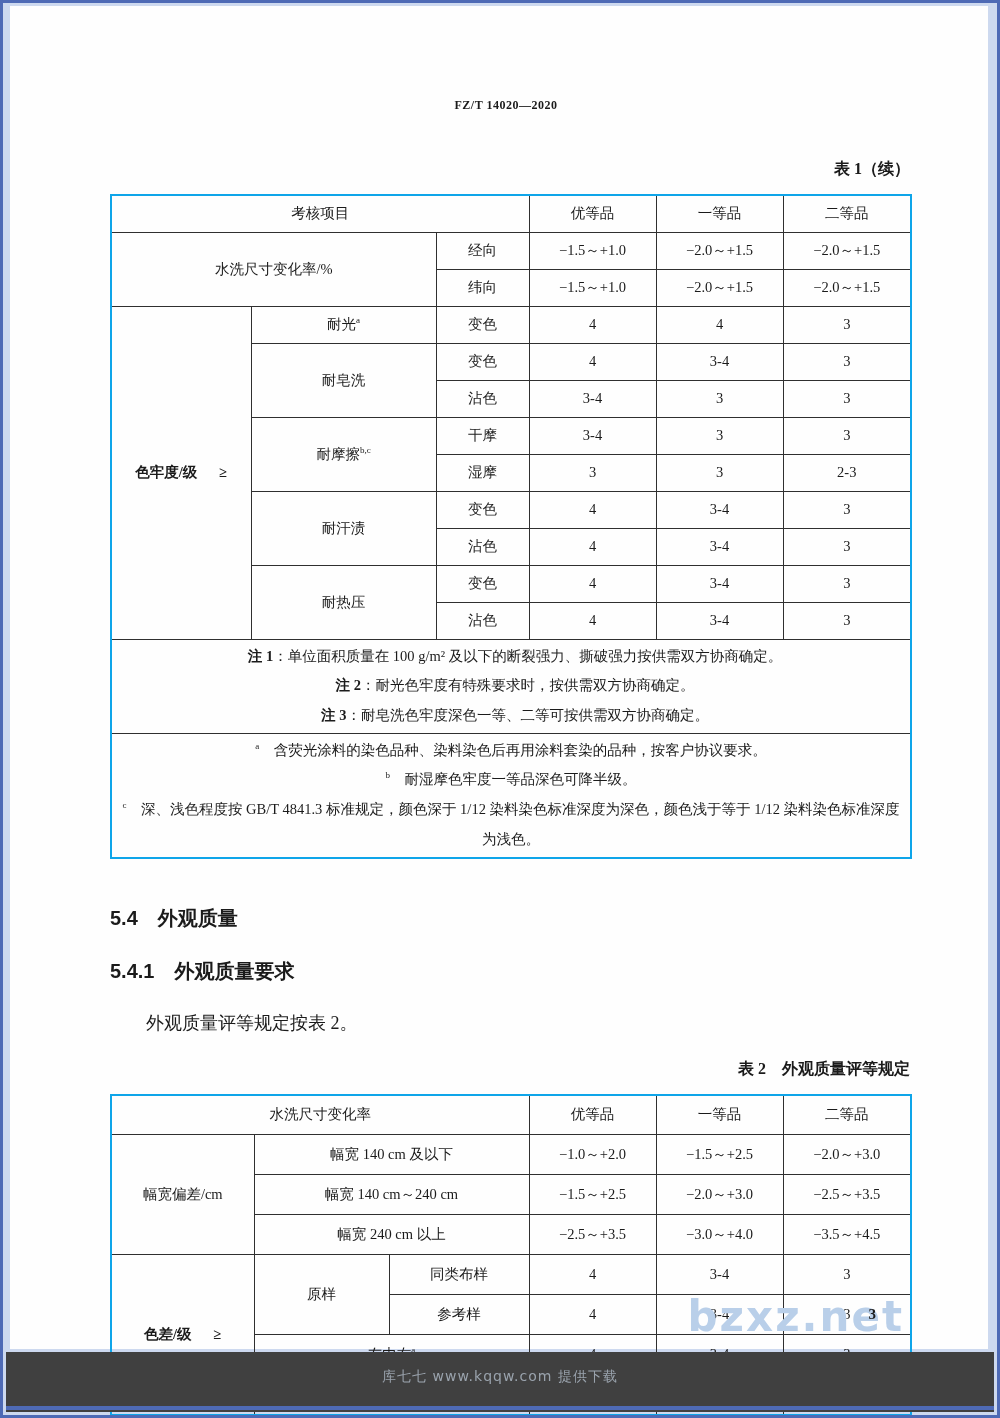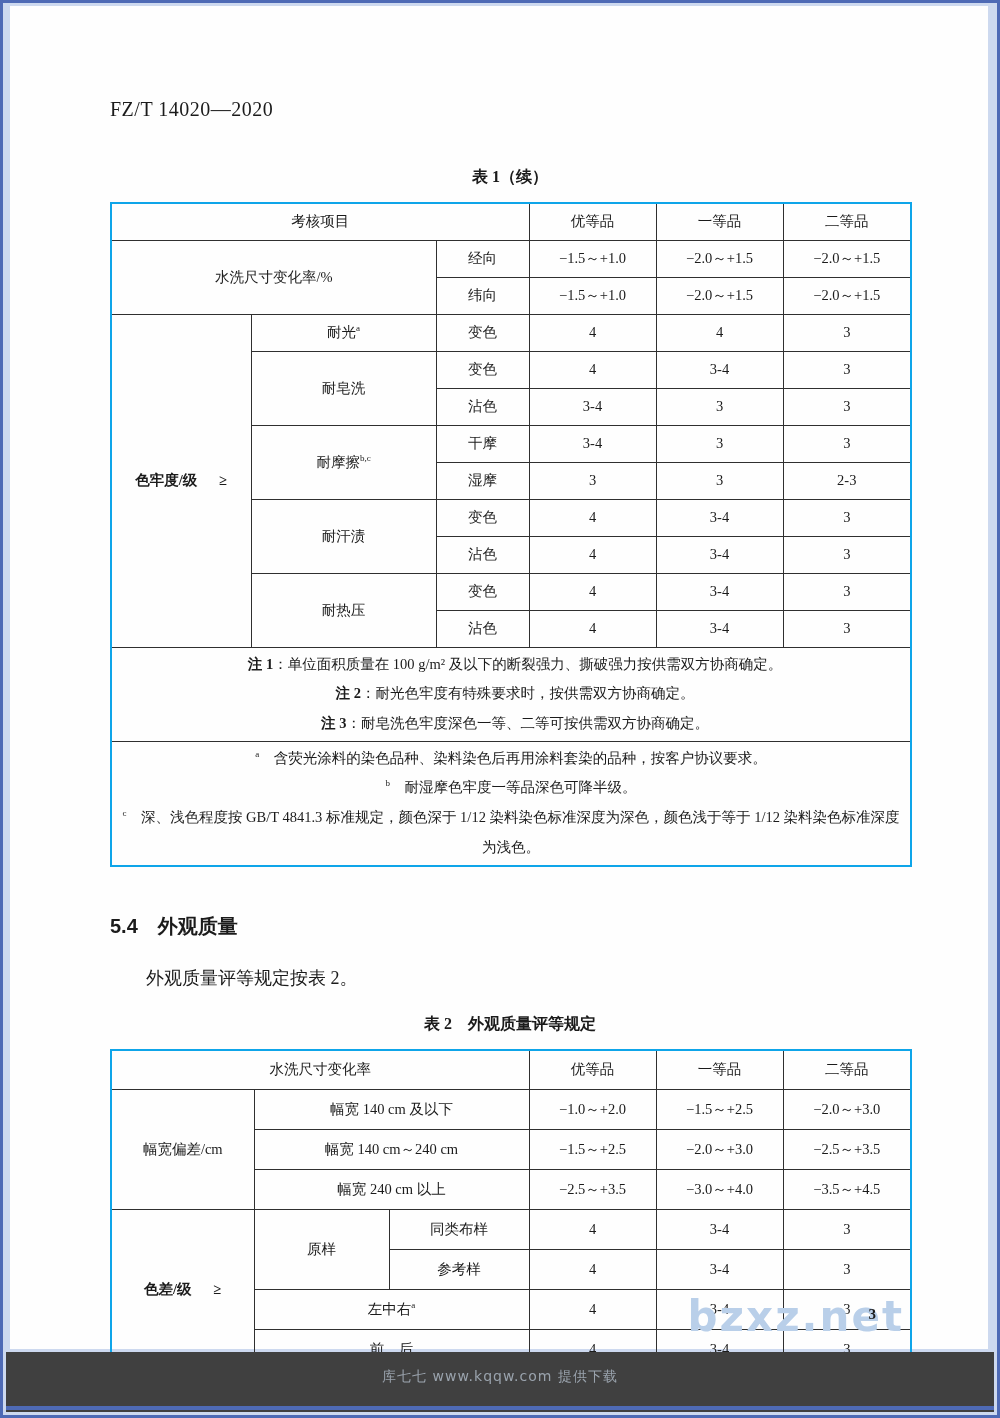--- a/index.html
+++ b/index.html
@@ -1,23 +1,23 @@
 <!DOCTYPE html>
 <html><head>
 <meta charset="utf-8">
 <style>
   * { margin:0; padding:0; box-sizing:border-box; }
   body { width:1000px; height:1418px; font-family:"Liberation Serif","DejaVu Serif",serif; color:#1b1b1b; }
   .scan { position:relative; width:1000px; height:1418px; background:#cdd9ef; border:3px solid #4e6ab5; overflow:hidden; }
   .page { position:absolute; top:3px; left:7px; right:9px; bottom:66px; background:#fefefe; }
   .content { width:800px; margin-left:100px; padding-top:92px; }
 
-  .doc-header { text-align:left; font-weight:normal; font-size:20px; letter-spacing:.5px; padding-right:8px; }
-
-  .caption { text-align:center; font-weight:bold; font-size:16px; margin-top:46px; margin-bottom:14px; }
+  .doc-header { text-align:center; font-weight:bold; font-size:12px; letter-spacing:.5px; padding-right:8px; }
+
+  .caption { text-align:right; font-weight:bold; font-size:16px; margin-top:46px; margin-bottom:14px; }
   .caption2 { margin-top:24px; }
 
   table.std { border-collapse:collapse; table-layout:fixed; width:800px; border:2px solid #0ea5e9; }
   table.std td, table.std th { border:1px solid #2f2f2f; text-align:center; vertical-align:middle;
     font-size:14.5px; height:37px; padding:2px 6px; font-weight:normal; }
   table.t2 td, table.t2 th { height:40px; }
   .hdr { font-weight:bold; font-size:15px; }
   .lbl { font-weight:bold; }
   .left { text-align:left; padding-left:14px; }
   .split { display:flex; justify-content:center; align-items:center; gap:22px; font-weight:bold; }
@@ -164,20 +164,21 @@
             <td class="foot-cell" colspan="6">
               <div><sup>a</sup>　<span>含荧光涂料的染色品种、染料染色后再用涂料套染的品种，按客户协议要求。</span></div>
               <div><sup>b</sup>　<span>耐湿摩色牢度一等品深色可降半级。</span></div>
               <div><sup>c</sup>　<span>深、浅色程度按 GB/T 4841.3 标准规定，颜色深于 1/12 染料染色标准深度为深色，颜色浅于等于 1/12 染料染色标准深度为浅色。</span></div>
             </td>
           </tr>
         </tbody>
       </table>
 
       <div class="sec-h sec-54">5.4　外观质量</div>
+      <div class="sec-h sec-541">5.4.1　外观质量要求</div>
       <div class="para">外观质量评等规定按表 2。</div>
 
       <div class="caption caption2">表 2　外观质量评等规定</div>
 
       <table class="std t2">
         <colgroup>
           <col style="width:143px">
             <col style="width:135px">
             <col style="width:140px">
           <col style="width:127px">

